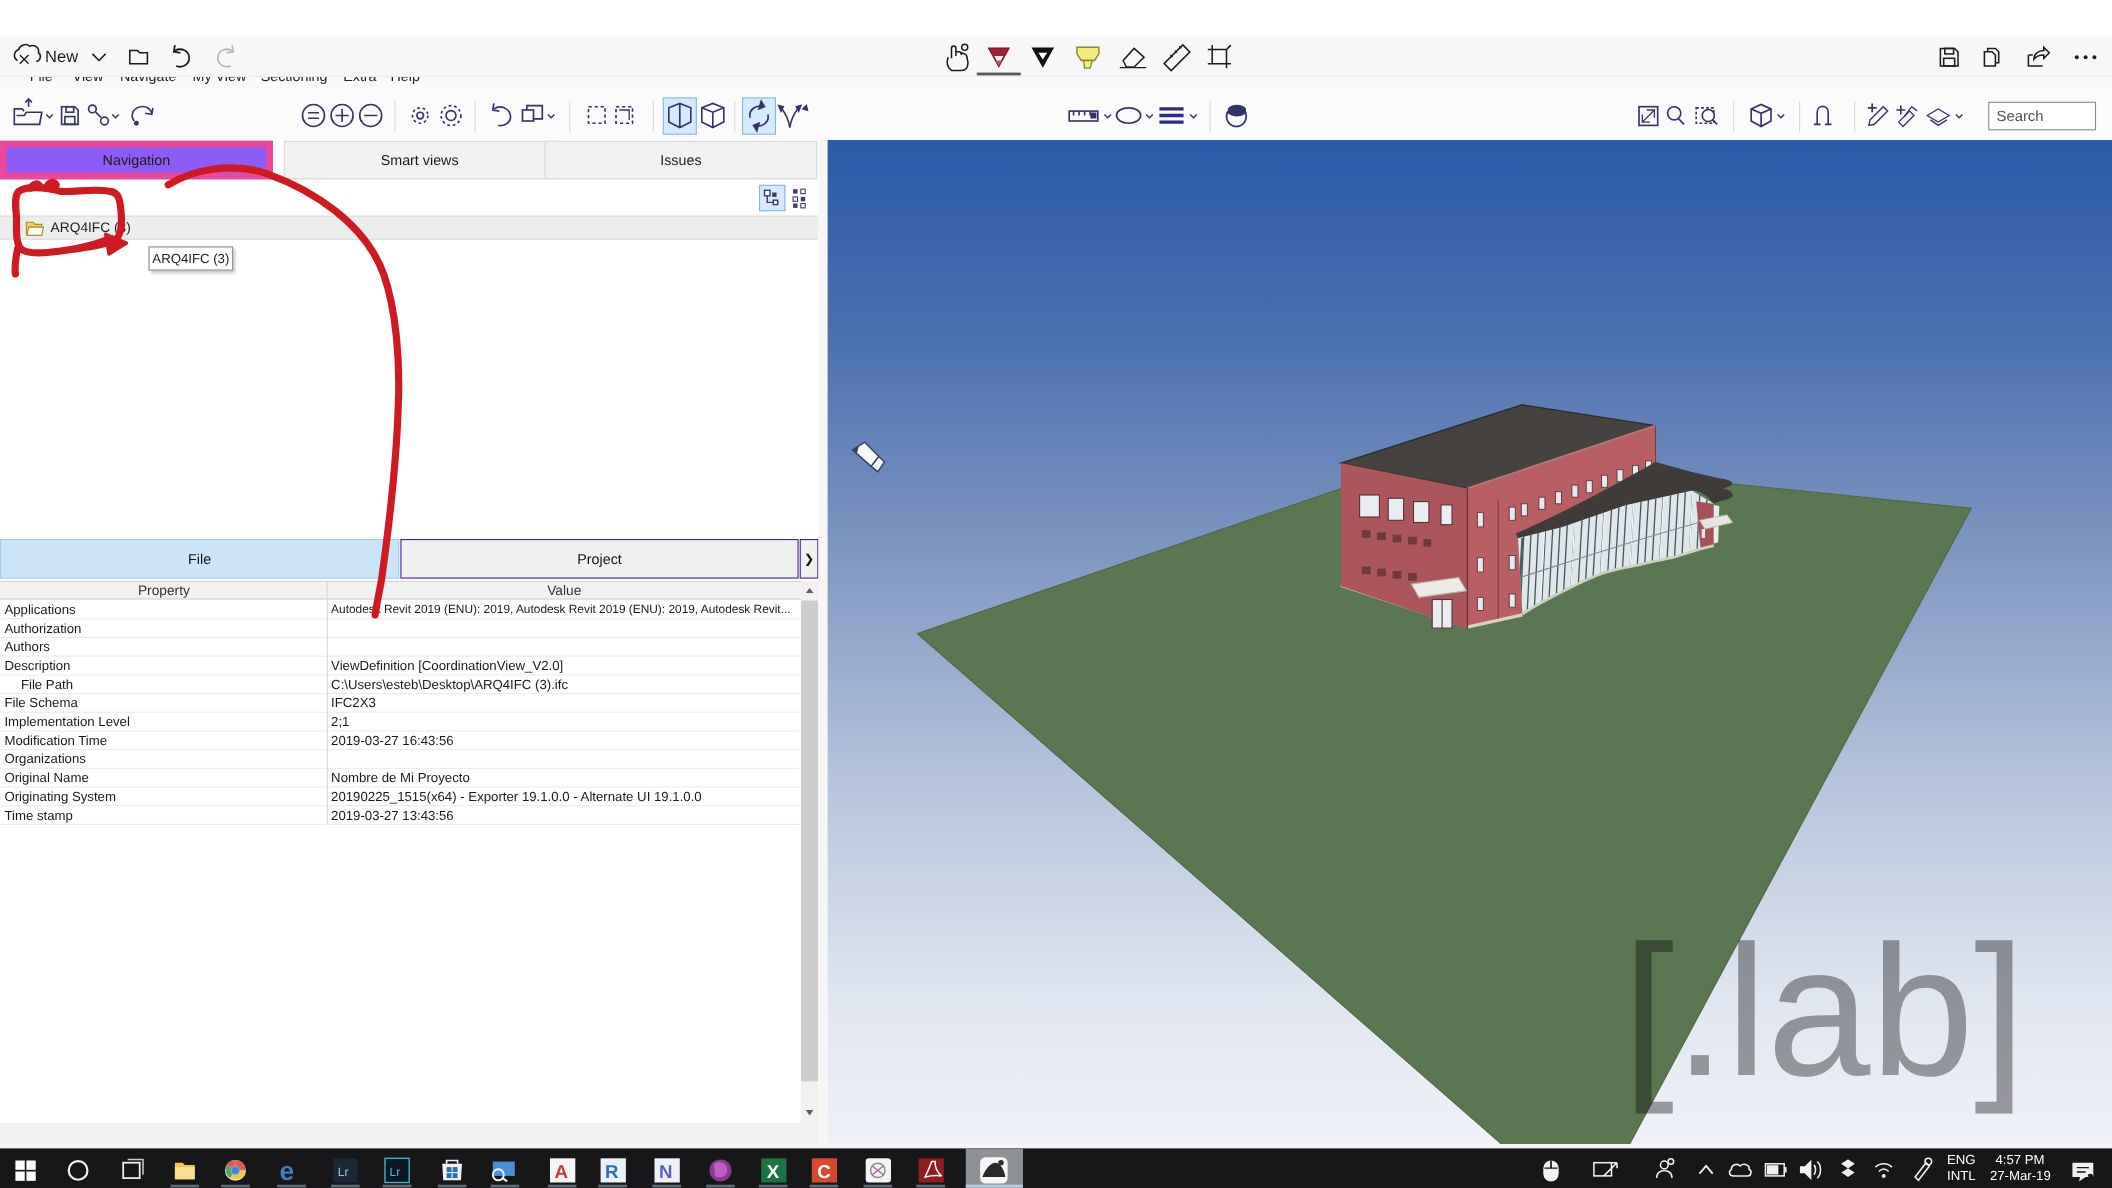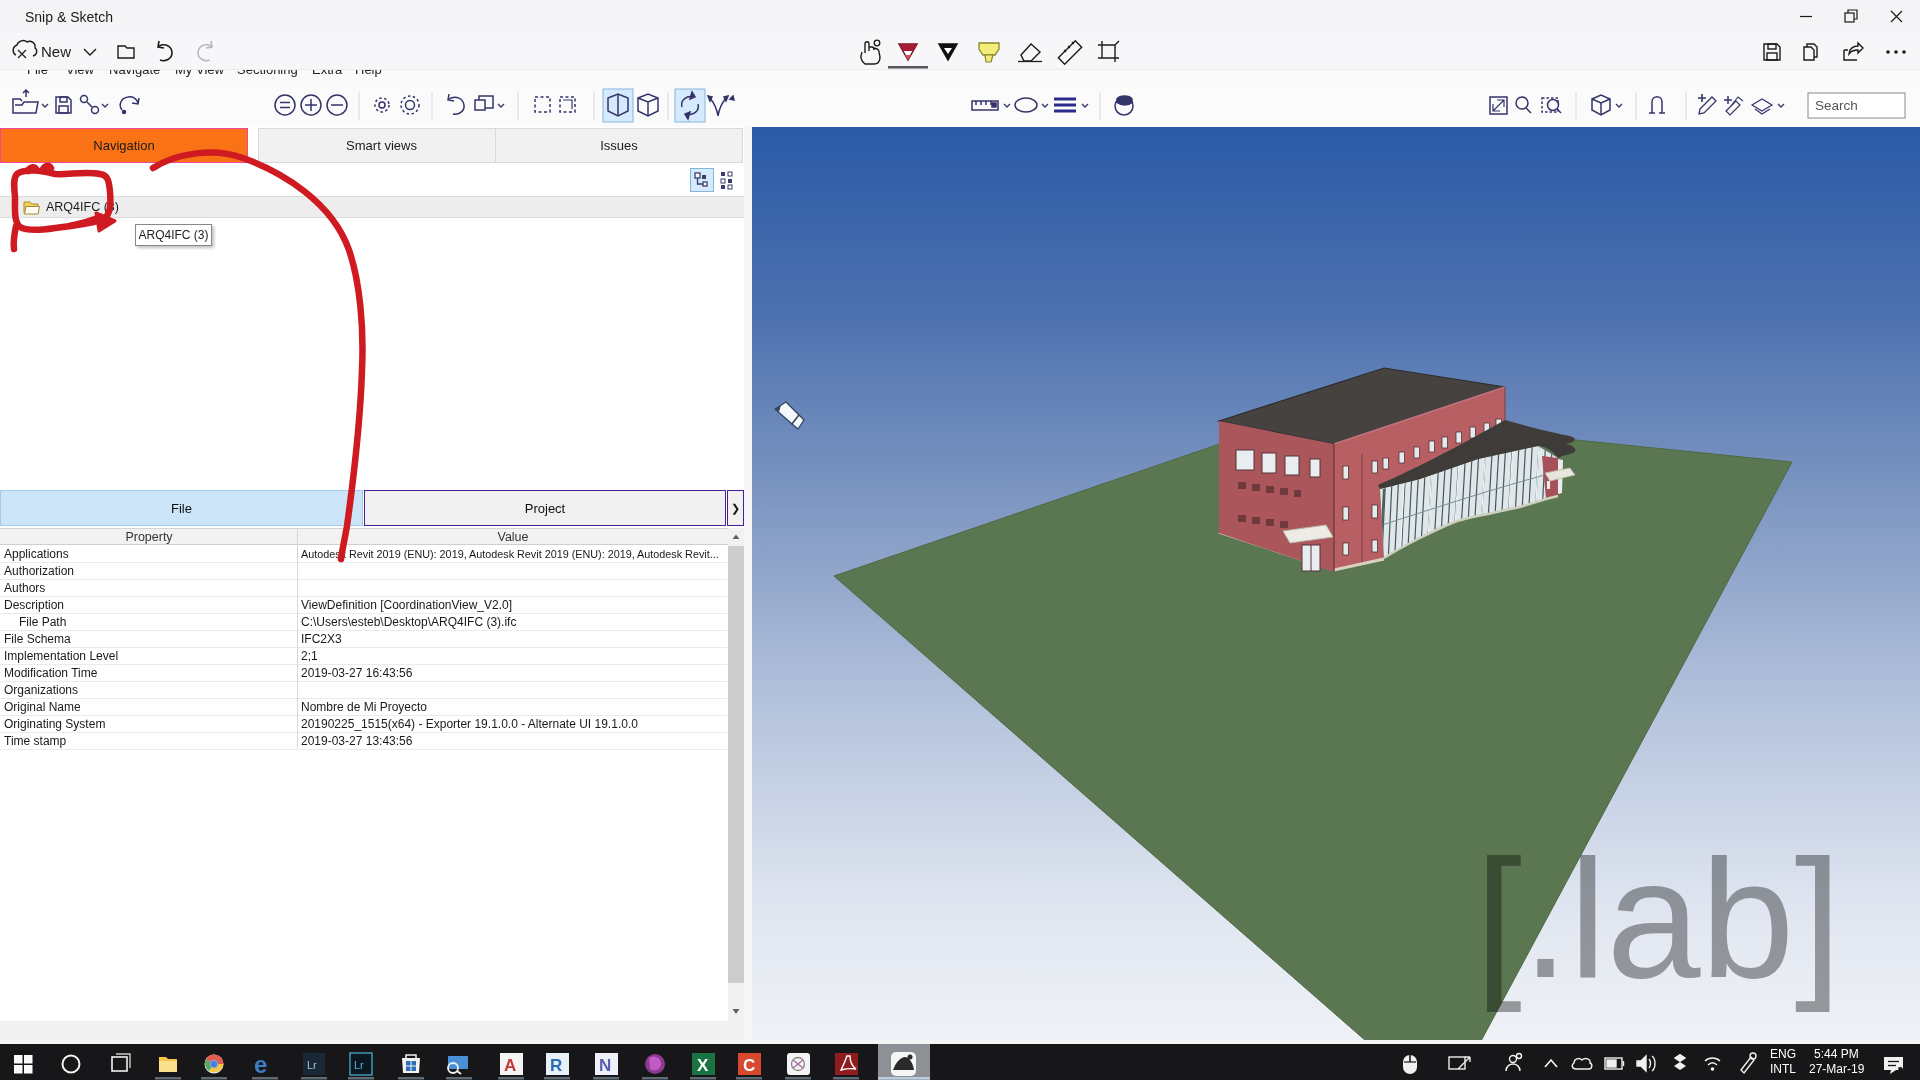--- a/index.html
+++ b/index.html
@@ -18,21 +18,21 @@
   
   #menubar { left:0; top:70px; width:1920px; height:15px; background:#fafafb; overflow:hidden; }
   #menubar span { position:absolute; top:-8px; font-size:13px; color:#222; }
   #apptoolbar { left:0; top:85px; width:1920px; height:42px; background:#fbfbfc; }
 
   
   #leftpanel { left:0; top:127px; width:752px; height:913px; background:#ffffff; }
   .tab { position:absolute; top:1px; height:35px; font-size:13px; color:#1b1b1b;
     display:flex; align-items:center; justify-content:center;
     background:#f1f1f1; border:1px solid #d9d9d9; }
-  .tabsel { background:#f97316; border:1px solid #ec4899; }
+  .tabsel { background:#8b5cf6; border:6px solid #ec4899; }
   #folderrow { position:absolute; left:0; top:69px; width:744px; height:22px;
     background:#ededed; border-top:1px solid #dcdcdc; border-bottom:1px solid #dcdcdc; }
   #tooltip { position:absolute; left:135px; top:97px; width:77px; height:22px;
     background:#fff; border:1px solid #888; box-shadow:2px 2px 3px rgba(0,0,0,.25);
     font-size:12px; color:#222; display:flex; align-items:center; justify-content:center; }
   #modelband { position:absolute; left:0; top:322px; width:752px; height:41px;
     background:#f1f1f1; border-top:1px solid #dcdcdc; }
   #modelband span { position:absolute; left:14px; top:13px; font-size:12.5px; color:#1b1b1b; }
   .tab2 { position:absolute; top:363px; height:36px; font-size:13px; color:#111;
     display:flex; align-items:center; justify-content:center;
@@ -198,31 +198,20 @@
   <svg class="abs" style="left:0; top:70px; z-index:30; pointer-events:none;" width="770" height="960" viewBox="0 0 770 960">
     <g fill="none" stroke="#ce1a20" stroke-width="6.5" stroke-linecap="round" stroke-linejoin="round">
       <path d="M55,104 C40,100 24,99 17,104 C13,108 14,117 15,127 C15,141 14,152 20,157 C30,163 55,158 70,156 C85,154 99,152 105,148 C110,144 111,133 110,122 C109,111 108,105 100,104 C85,101 68,105 55,104"></path>
       <path d="M28,101 C30,97 34,96 36,99 M43,99 C45,95 49,95 51,98 M16,156 C14,166 13,172 14,179"></path>
       <path d="M70,156 C84,153 93,150 101,147"></path>
       <path d="M115,151 L96,143 L99,161 Z" fill="#ce1a20" stroke="#ce1a20" stroke-width="3"></path>
       <path d="M153,98 C175,84 212,77 243,88 C282,102 332,132 349,180 C360,212 364,258 362,300 C360,362 352,420 347,456 C344,473 342,481 341,489"></path>
     </g>
   </svg>
 
-  <div class="abs" id="titlebar">
-    <span class="title">Snip &amp; Sketch</span>
-    <svg width="1920" height="33" style="position:absolute;left:0;top:0;">
-      <g stroke="#1a1a1a" stroke-width="1.2" fill="none">
-        <line x1="1800" y1="16.5" x2="1812" y2="16.5"></line>
-        <rect x="1845" y="13" width="9" height="9"></rect>
-        <path d="M1848,13 L1848,10 L1857,10 L1857,19 L1854,19"></path>
-        <path d="M1891,11 L1902,22 M1902,11 L1891,22"></path>
-      </g>
-    </svg>
-  </div>
 
   <div class="abs" id="sniptools">
     <span class="newtxt">New</span>
     <svg width="1920" height="37" style="position:absolute;left:0;top:0;">
       <g stroke="#1c1c1c" stroke-width="1.4" fill="none">
 
         <path d="M16,22 C12,20 12,14 17,12 C18,8 24,6 27,9 C31,7 36,10 35,15 C38,17 37,22 33,23"></path>
         <path d="M18,17 L26,25 M26,17 L18,25" stroke-width="1.2"></path>
 
         <path d="M84,16 L90,22 L96,16"></path>
@@ -637,17 +626,17 @@
 
       <g>
         <path d="M1884,13 L1903,13 L1903,26 L1896,26 L1890,30 L1891,26 L1884,26 Z" fill="#f0f0f0"></path>
         <path d="M1898,24 C1900,22 1903,23 1903,26 L1899,27 Z" fill="#17171a"></path>
         <line x1="1888" y1="17.5" x2="1899" y2="17.5" stroke="#17171a" stroke-width="1.3"></line>
         <line x1="1888" y1="21.5" x2="1896" y2="21.5" stroke="#17171a" stroke-width="1.3"></line>
       </g>
     </svg>
     <span class="tray" style="left:1770px; top:3px;">ENG</span>
     <span class="tray" style="left:1770px; top:18px;">INTL</span>
-    <span class="tray" style="left:1814px; top:3px;">5:44 PM</span>
+    <span class="tray" style="left:1814px; top:3px;">4:57 PM</span>
     <span class="tray" style="left:1809px; top:18px;">27-Mar-19</span>
   </div>
 
 </div>
 
 </body></html>

